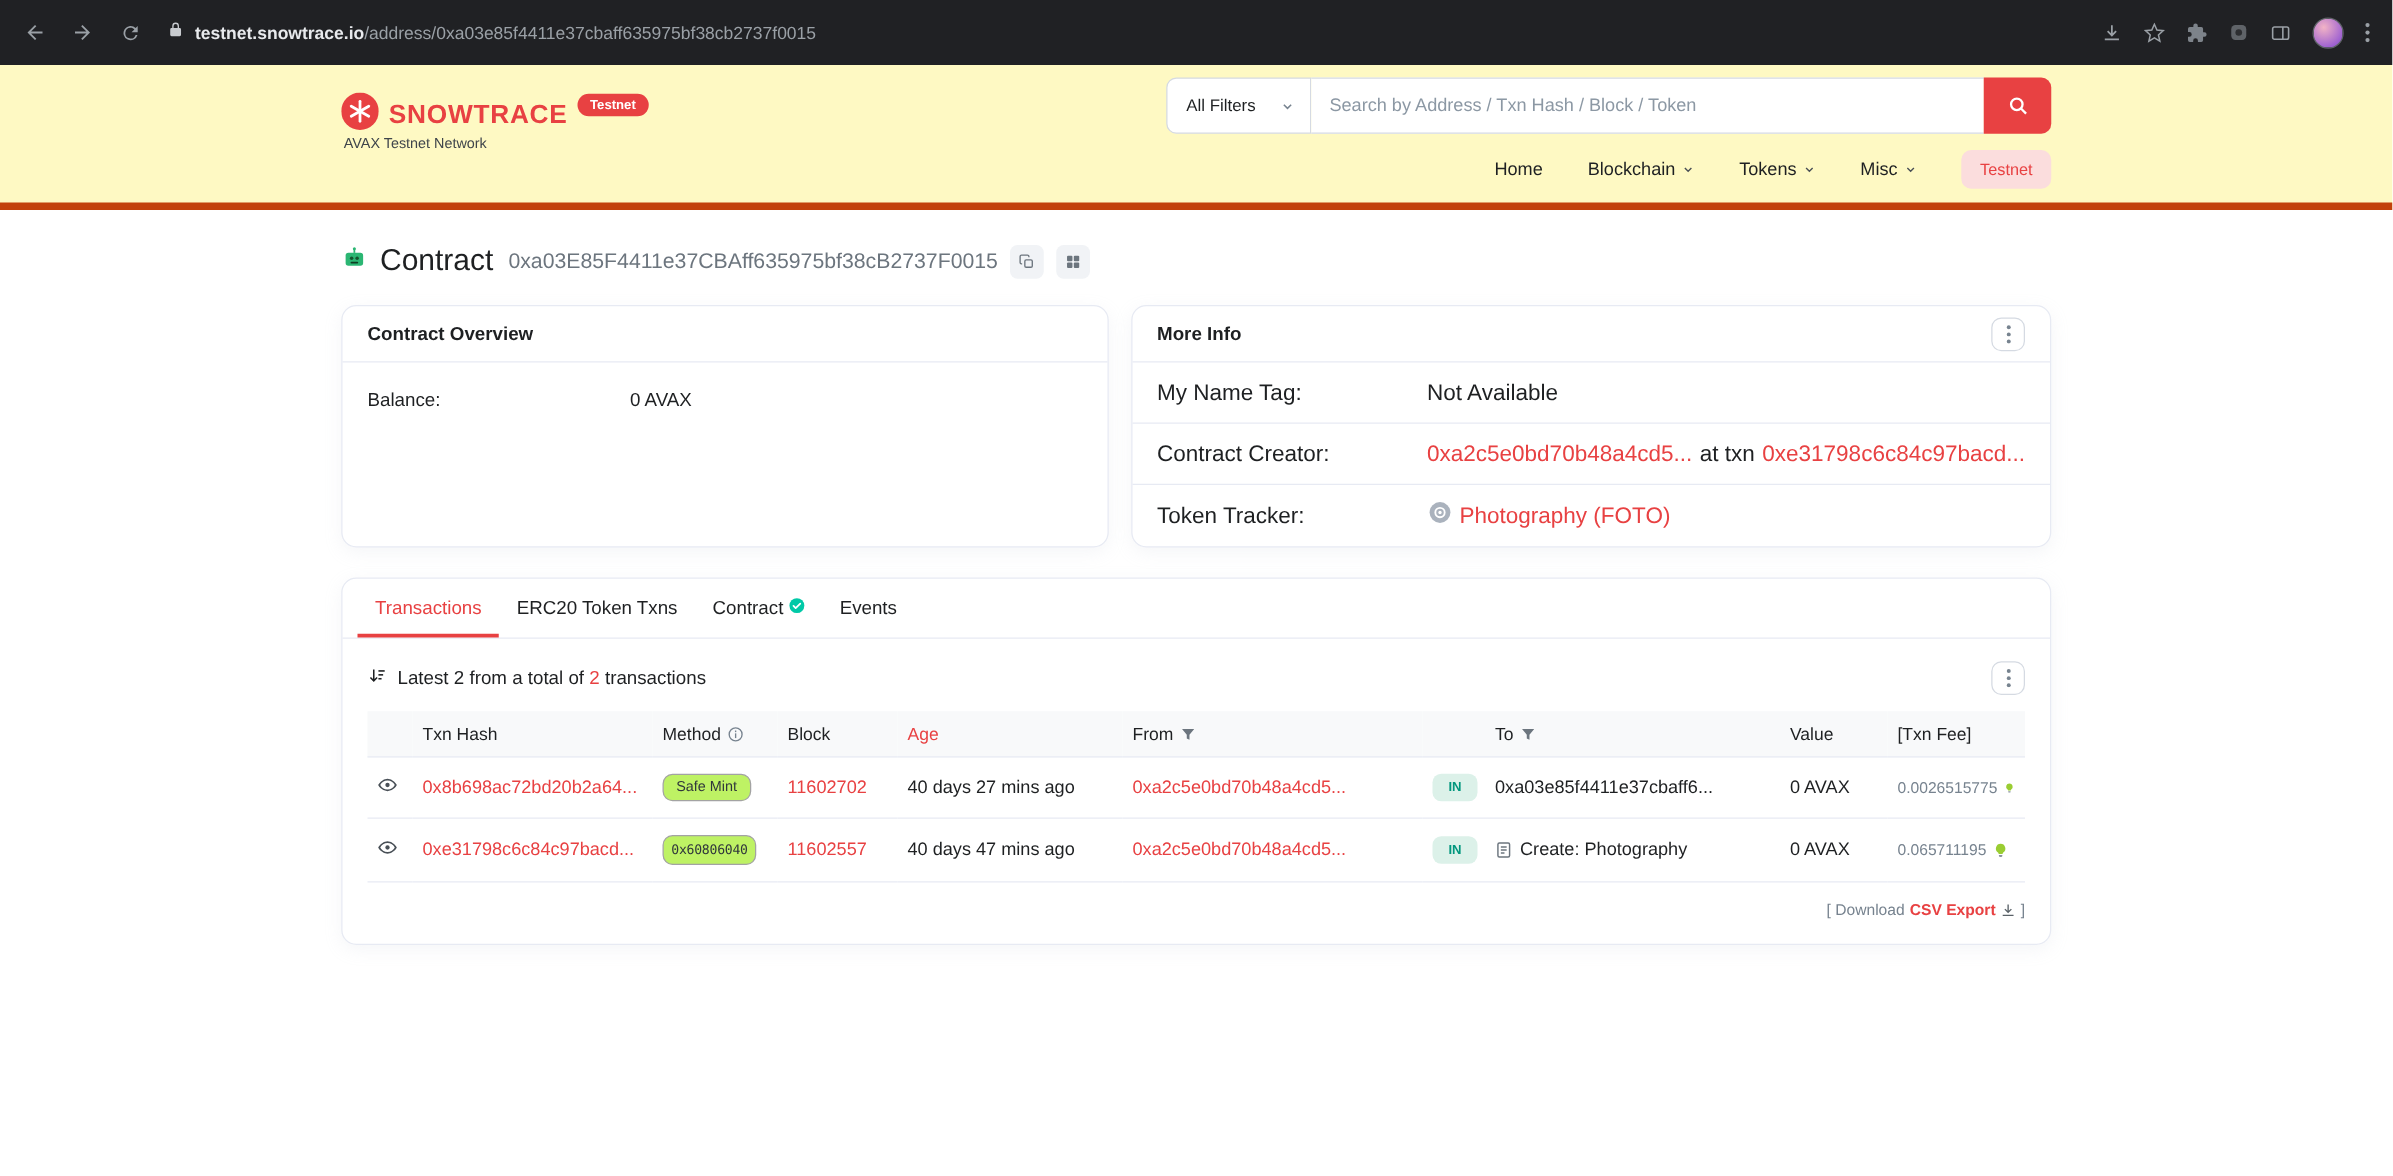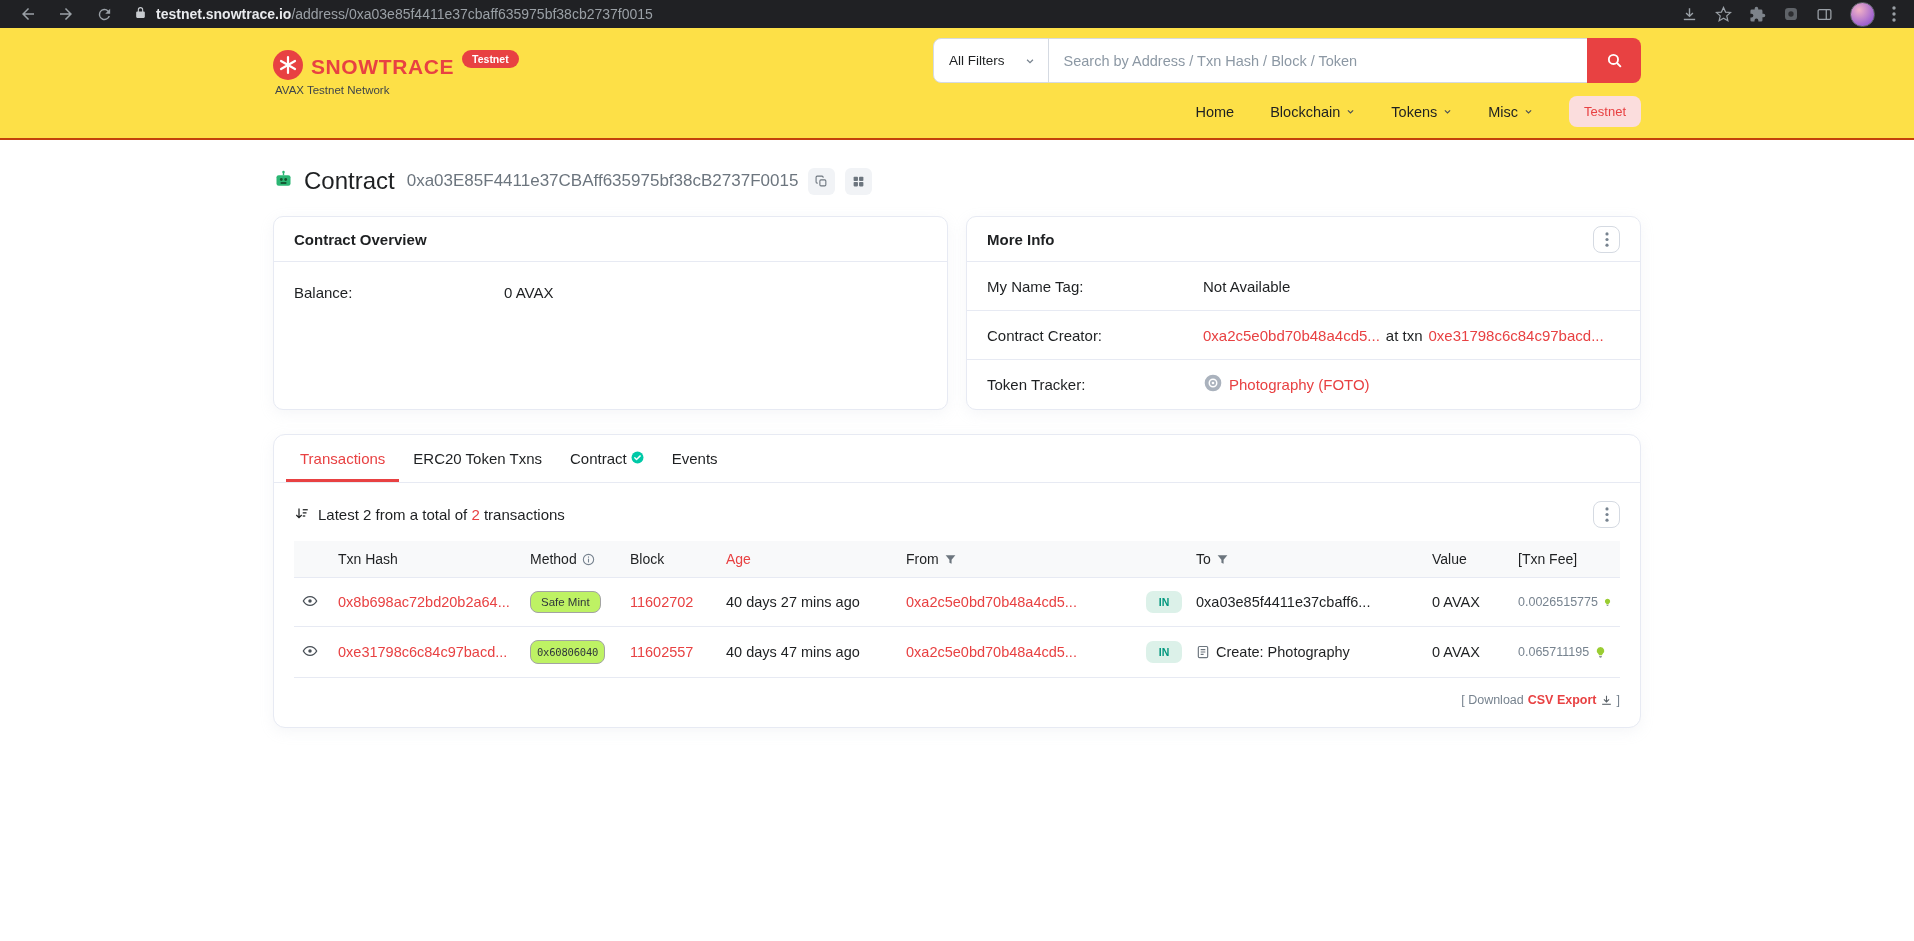--- a/index.html
+++ b/index.html
@@ -1,35 +1,35 @@
 <!DOCTYPE html>
 <html><head>
 <meta charset="utf-8">
 <style>
   * { margin:0; padding:0; box-sizing:border-box; }
   html,body { width:1914px; height:941px; overflow:hidden; }
   body { font-family:"Liberation Sans","DejaVu Sans",sans-serif; background:#ffffff; color:#1e2022; }
   a { text-decoration:none; }
 
   
-  .browser-bar { height:28px; background:#202124; display:flex; align-items:center; padding:0 14px; }
+  .browser-bar { height:52px; background:#202124; display:flex; align-items:center; padding:0 14px; }
   .bnav { display:flex; align-items:center; gap:10px; }
   .bnav-btn { width:28px; height:28px; border-radius:50%; display:flex; align-items:center; justify-content:center; cursor:pointer; }
   .urlbox { display:flex; align-items:center; gap:9px; margin-left:16px; flex:1; min-width:0; }
   .url-text { font-size:14px; color:#9aa0a6; white-space:nowrap; }
   .url-text .domain { color:#e8eaed; font-weight:600; }
   .chrome-right { display:flex; align-items:center; gap:17px; margin-left:auto; padding-right:4px; }
   .chrome-right .cicon { display:flex; align-items:center; justify-content:center; cursor:pointer; }
   .avatar { width:25px; height:25px; border-radius:50%; background:radial-gradient(circle at 35% 30%, #f2b3c6, #9c5fd1 75%); border:1.5px solid #5f6368; }
 
   
   .container { width:1368px; margin:0 auto; }
 
   
-  .site-header { background:#fde047; border-bottom:2px solid #c2410c; }
+  .site-header { background:#fef9c3; border-bottom:6px solid #c2410c; }
   .header-inner { width:1368px; margin:0 auto; display:flex; justify-content:space-between; padding:10px 0 11px; }
   .brand-col { display:flex; flex-direction:column; }
   .brand-row { display:flex; align-items:center; margin-top:12px; }
   .brand-name { font-size:21px; font-weight:700; color:#e84142; letter-spacing:.6px; margin-left:8px; }
   .brand-badge { background:#e84142; color:#fff; font-size:10.5px; font-weight:700; padding:3px 10px; border-radius:10px; margin-left:8px; transform:translateY(-8px); }
   .network-label { font-size:11.5px; color:#3f454b; margin-left:2px; }
 
   .search-col { display:flex; flex-direction:column; align-items:flex-end; }
   .search-bar { display:flex; height:45px; width:708px; }
   .filter-select { display:flex; align-items:center; gap:20px; padding:0 13px 0 15px; border:1px solid #d5dae2; border-right:1px solid #d5dae2; border-radius:8px 0 0 8px; font-size:13.5px; color:#1e2022; background:#fff; cursor:pointer; }
@@ -42,28 +42,28 @@
 
   
   .page-title-row { display:flex; align-items:center; margin:27px 0 21px; }
   .page-title { font-size:24px; font-weight:400; margin-left:10px; }
   .page-address { font-size:17px; color:#6c757e; margin-left:12px; }
   .icon-btn { width:27px; height:27px; border-radius:6px; background:#f1f3f6; border:0; display:inline-flex; align-items:center; justify-content:center; margin-left:10px; cursor:pointer; }
 
   
   .card { background:#fff; border:1px solid #e7eaf3; border-radius:12px; box-shadow:0 4px 14px rgba(189,197,209,.15); }
   .cards-row { display:flex; gap:18px; }
-  .cards-row .card { flex:1; min-height:192px;border-radius:10px; }
+  .cards-row .card { flex:1; min-height:192px; }
   .card-header { display:flex; align-items:center; justify-content:space-between; padding:8px 20px; min-height:45px; border-bottom:1px solid #e7eaf3; }
   .card-title { font-size:15px; font-weight:700; }
   .kebab-btn { width:27px; height:27px; border:1px solid #d5dae2; border-radius:8px; background:#fff; display:inline-flex; align-items:center; justify-content:center; cursor:pointer; }
   .overview-body { padding:22px 20px; }
   .info-row-inline { display:flex; font-size:15px; }
   .ov-label { width:210px; flex-shrink:0; }
-  .mi-row { display:flex; align-items:center; padding:0 20px; min-height:49px; border-bottom:1px solid #e7eaf3; font-size:15px; }
+  .mi-row { display:flex; align-items:center; padding:0 20px; min-height:49px; border-bottom:1px solid #e7eaf3; font-size:18px; }
   .mi-row:last-child { border-bottom:0; }
   .mi-label { width:216px; flex-shrink:0; }
   .mi-value { display:flex; align-items:center; gap:6px; white-space:nowrap; }
   .link-red { color:#e84142; cursor:pointer; }
 
   
   .tx-card { margin-top:24px; margin-bottom:40px; }
   .tab-bar { display:flex; padding:0 12px; border-bottom:1px solid #e7eaf3; }
   .tab { padding:15px 14px 12px; font-size:15px; color:#1e2022; border-bottom:3px solid transparent; display:flex; align-items:flex-start; gap:4px; cursor:pointer; }
   .tab.active { color:#e84142; border-bottom-color:#e84142; font-weight:500; }

